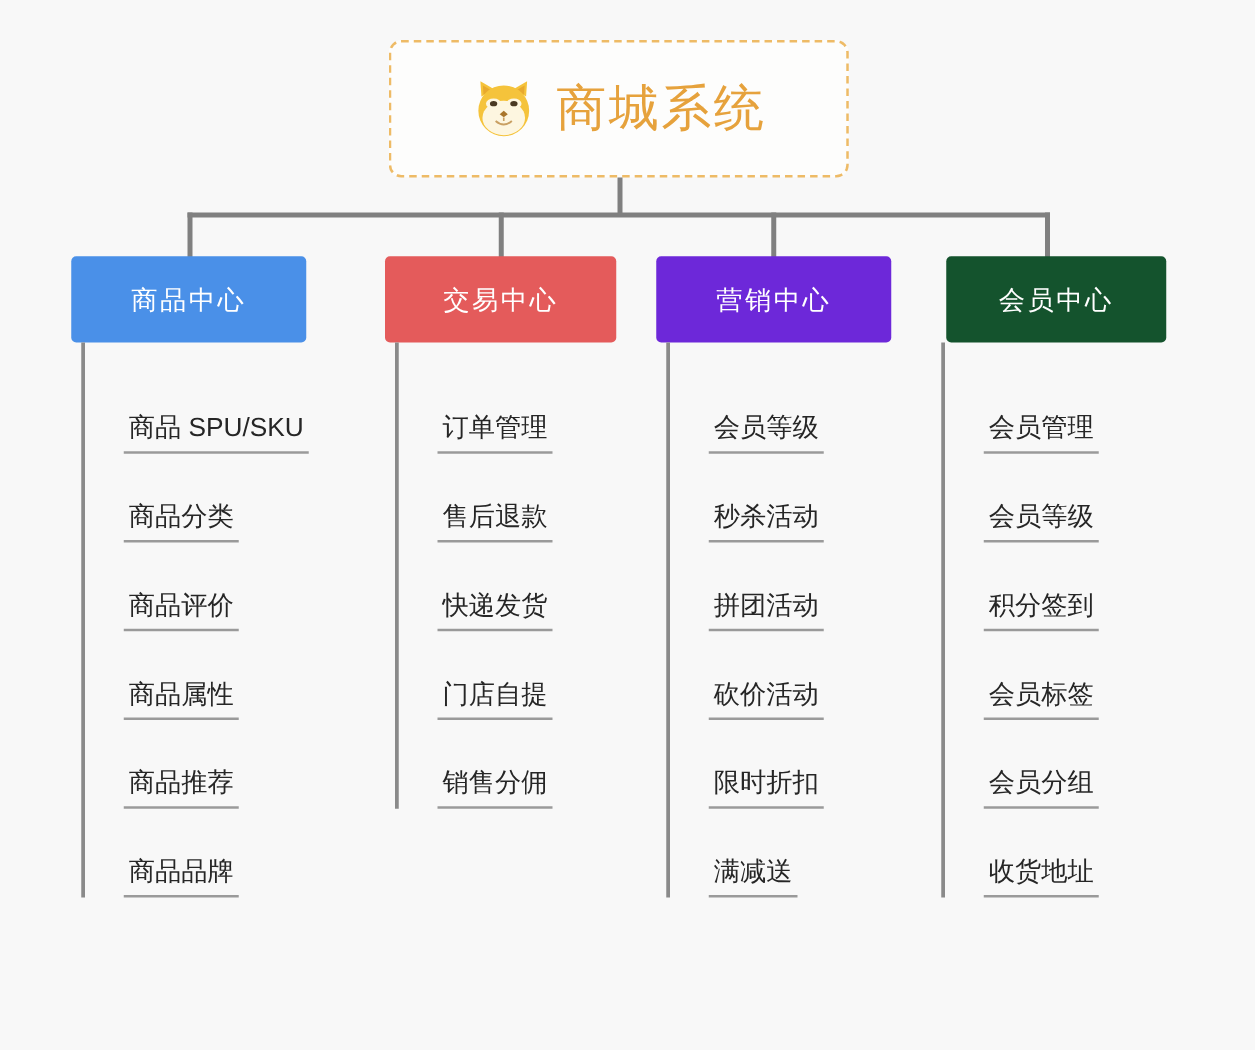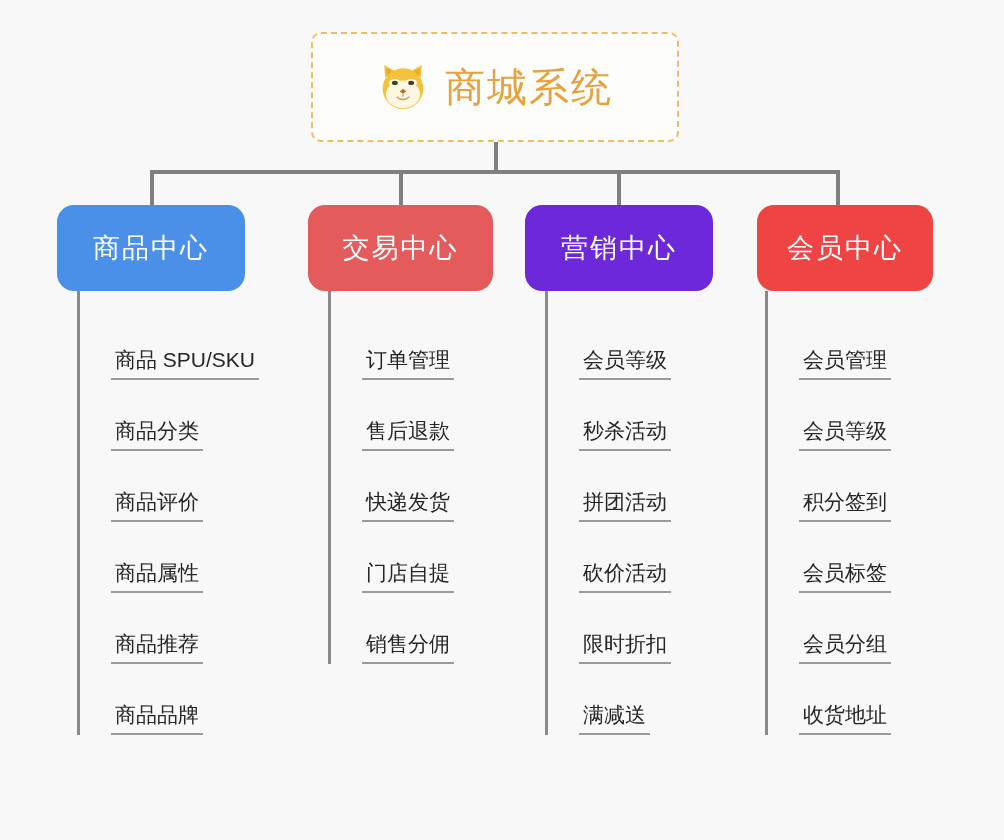--- a/index.html
+++ b/index.html
@@ -83,35 +83,35 @@
   .column {
     position: absolute;
     top: 205px;
   }
   .col-0 { left: 57px;  width: 188px; }
   .col-1 { left: 308px; width: 185px; }
   .col-2 { left: 525px; width: 188px; }
   .col-3 { left: 745px; width: 188px; }
 
   .cat-box {
-    height: 86px;
-    border-radius: 17px;
+    height: 69px;
+    border-radius: 4px;
     display: flex;
     align-items: center;
     justify-content: center;
     color: #ffffff;
-    font-size: 27px;
+    font-size: 21px;
     letter-spacing: 2px;
     box-sizing: border-box;
   }
 
   
   .items {
     position: relative;
-    margin-left: 20px;
+    margin-left: 8px;
     padding-left: 0;
     border-left: 3px solid #8a8a8a;
     margin-top: 0;
     padding-top: 18px;
   }
   .item {
     position: relative;
     height: 71px;
     display: flex;
     align-items: flex-end;
@@ -235,21 +235,21 @@
       <div class="item">
           <span class="item-label">限时折扣</span>
         </div>
       <div class="item">
           <span class="item-label">满减送</span>
         </div>
     </div>
   </div>
 
   <div class="column col-3">
-    <div class="cat-box" style="background-color: #ef4444; margin-left: 12px;">
+    <div class="cat-box" style="background-color: #14532d; margin-left: 12px;">
       <span>会员中心</span>
     </div>
     <div class="items">
       <div class="item">
           <span class="item-label">会员管理</span>
         </div>
       <div class="item">
           <span class="item-label">会员等级</span>
         </div>
       <div class="item">

